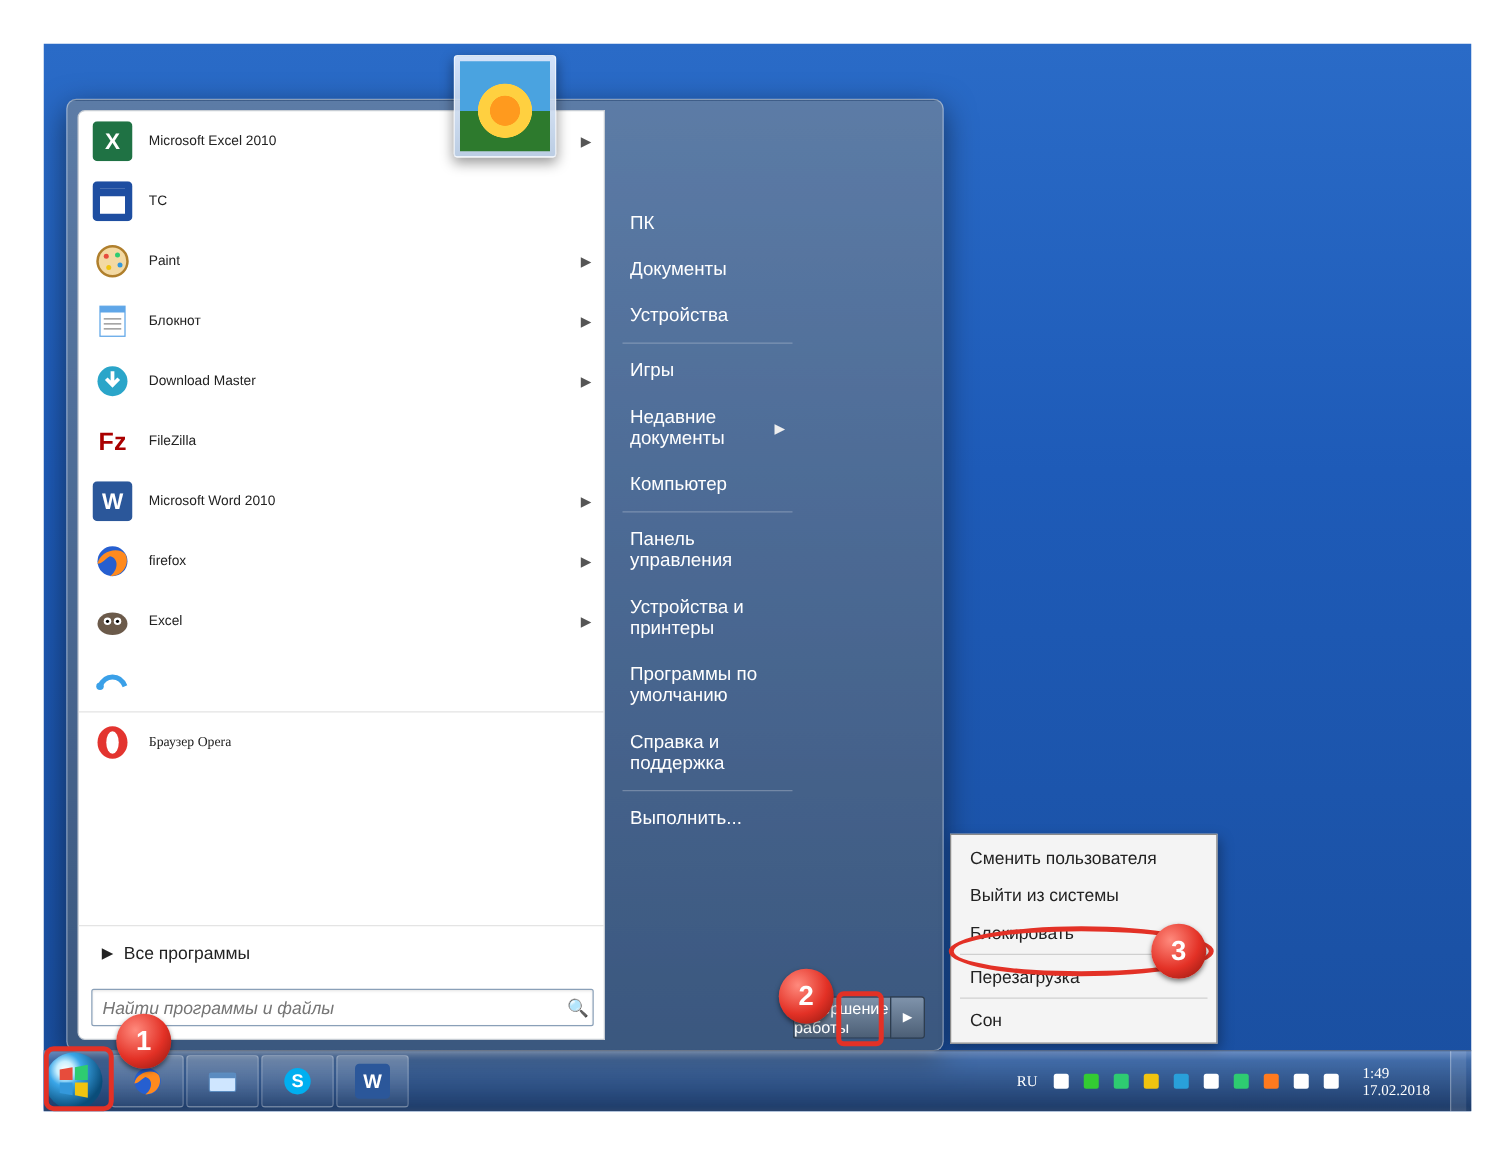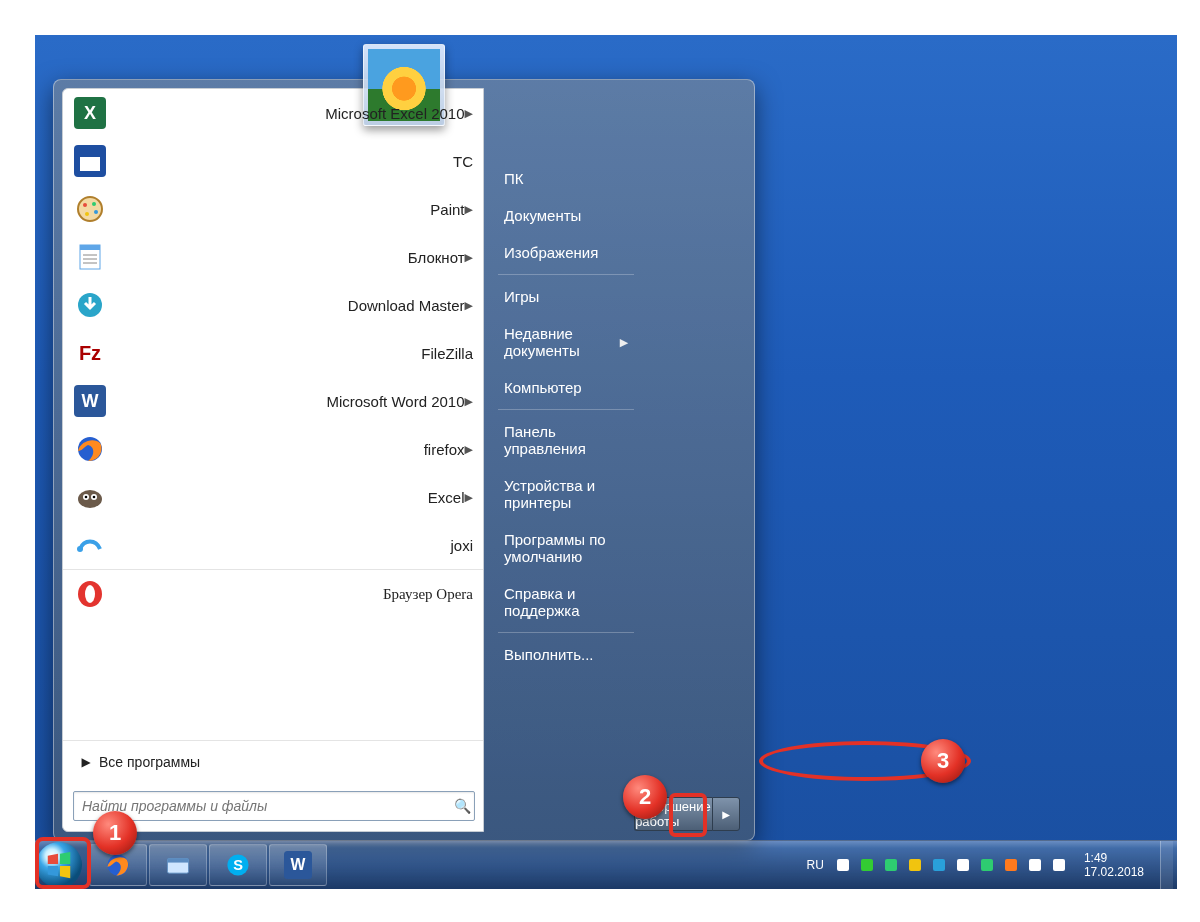--- a/index.html
+++ b/index.html
@@ -59,20 +59,21 @@
   }
   .task-icon { width: 28px; height: 28px; display:flex; align-items:center; justify-content:center; }
   .tray {
     margin-left: auto;
     display: flex;
     align-items: center;
     gap: 6px;
     padding-right: 4px;
     color: #fff;
     height: 100%;
+    font-family: Liberation Serif, serif;
   }
   .tray-icon { width: 18px; height: 18px; display:flex; align-items:center; justify-content:center; }
   .lang { font-size: 12px; color: #fff; padding: 0 4px; }
   .clock { font-size: 12px; color: #fff; line-height: 14px; padding: 0 10px; }
   .show-desktop { width: 12px; height: 48px; border-left: 1px solid rgba(255,255,255,0.3); background: rgba(255,255,255,0.1);}
   
   .start-menu {
     position: absolute;
     left: 18px;
     bottom: 48px;
@@ -109,21 +110,21 @@
     padding: 0 10px;
     position: relative;
     color: #222;
   }
   .prog-item.separator-above { border-top: 1px solid #e4e4e4; font-family: Liberation Serif, serif; }
   .prog-icon {
     width: 34px; height: 34px; margin-right: 12px;
     display:flex; align-items:center; justify-content:center;
     flex-shrink:0;
   }
-  .prog-label { flex: 1; font-size: 15px; text-align: right; }
+  .prog-label { flex: 1; font-size: 11px; }
   .prog-arrow { color: #555; font-size: 11px; }
   .all-programs {
     display:flex; align-items:center;
     height: 42px;
     padding: 0 10px;
     border-top: 1px solid #e4e4e4;
     color: #222;
   }
   .all-programs .arrow { width:26px; text-align:center; font-size:12px; }
   .search-row { padding: 8px 10px 10px 10px; }
@@ -350,21 +351,20 @@
             <span class="prog-label">Excel</span>
             <span class="prog-arrow">▶</span>
           </div>
           <div class="prog-item">
             <span class="prog-icon">
               <svg viewBox="0 0 32 32" width="32" height="32">
                 <path d="M6 20 C10 10 22 10 26 20" stroke="#3aa0e8" stroke-width="4" fill="none"></path>
                 <circle cx="6" cy="20" r="3" fill="#3aa0e8"></circle>
               </svg>
             </span>
-            <span class="prog-label">joxi</span>
           </div>
           <div class="prog-item separator-above">
             <span class="prog-icon">
               <svg viewBox="0 0 32 32" width="32" height="32">
                 <ellipse cx="16" cy="16" rx="12" ry="13" fill="#e3342f"></ellipse>
                 <ellipse cx="16" cy="16" rx="5" ry="9" fill="#fff"></ellipse>
               </svg>
             </span>
             <span class="prog-label">Браузер Opera</span>
           </div>
@@ -383,21 +383,21 @@
 
     <div class="sm-right">
       <div id="right-list">
           <div class="right-item">
             <span>ПК</span>
           </div>
           <div class="right-item">
             <span>Документы</span>
           </div>
           <div class="right-item">
-            <span>Изображения</span>
+            <span>Устройства</span>
           </div>
           <div class="right-sep"></div>
           <div class="right-item">
             <span>Игры</span>
           </div>
           <div class="right-item">
             <span>Недавние документы</span>
             <span class="arrow">▶</span>
           </div>
           <div class="right-item">
@@ -425,20 +425,29 @@
         <div class="shutdown-btn">
           <span>Завершение работы</span>
         </div>
         <div class="shutdown-arrow">
           <span>▶</span>
         </div>
       </div>
     </div>
   </div>
 
+  <div class="shutdown-submenu" id="shutdown-submenu">
+      <div class="sub-item">Сменить пользователя</div>
+      <div class="sub-item">Выйти из системы</div>
+      <div class="sub-item">Блокировать</div>
+      <div class="sub-sep"></div>
+      <div class="sub-item" style="font-weight: 400;">Перезагрузка</div>
+      <div class="sub-sep"></div>
+      <div class="sub-item">Сон</div>
+    </div>
 
   <div class="taskbar">
     <div class="start-orb">
       <svg viewBox="0 0 32 32">
         <path d="M4 6 L15 4 L15 15 L4 15 Z" fill="#e74c3c"></path>
         <path d="M17 4 L28 2 L28 15 L17 15 Z" fill="#2ecc71"></path>
         <path d="M4 17 L15 17 L15 28 L4 26 Z" fill="#3498db"></path>
         <path d="M17 17 L28 17 L28 30 L17 28 Z" fill="#f1c40f"></path>
       </svg>
     </div>

